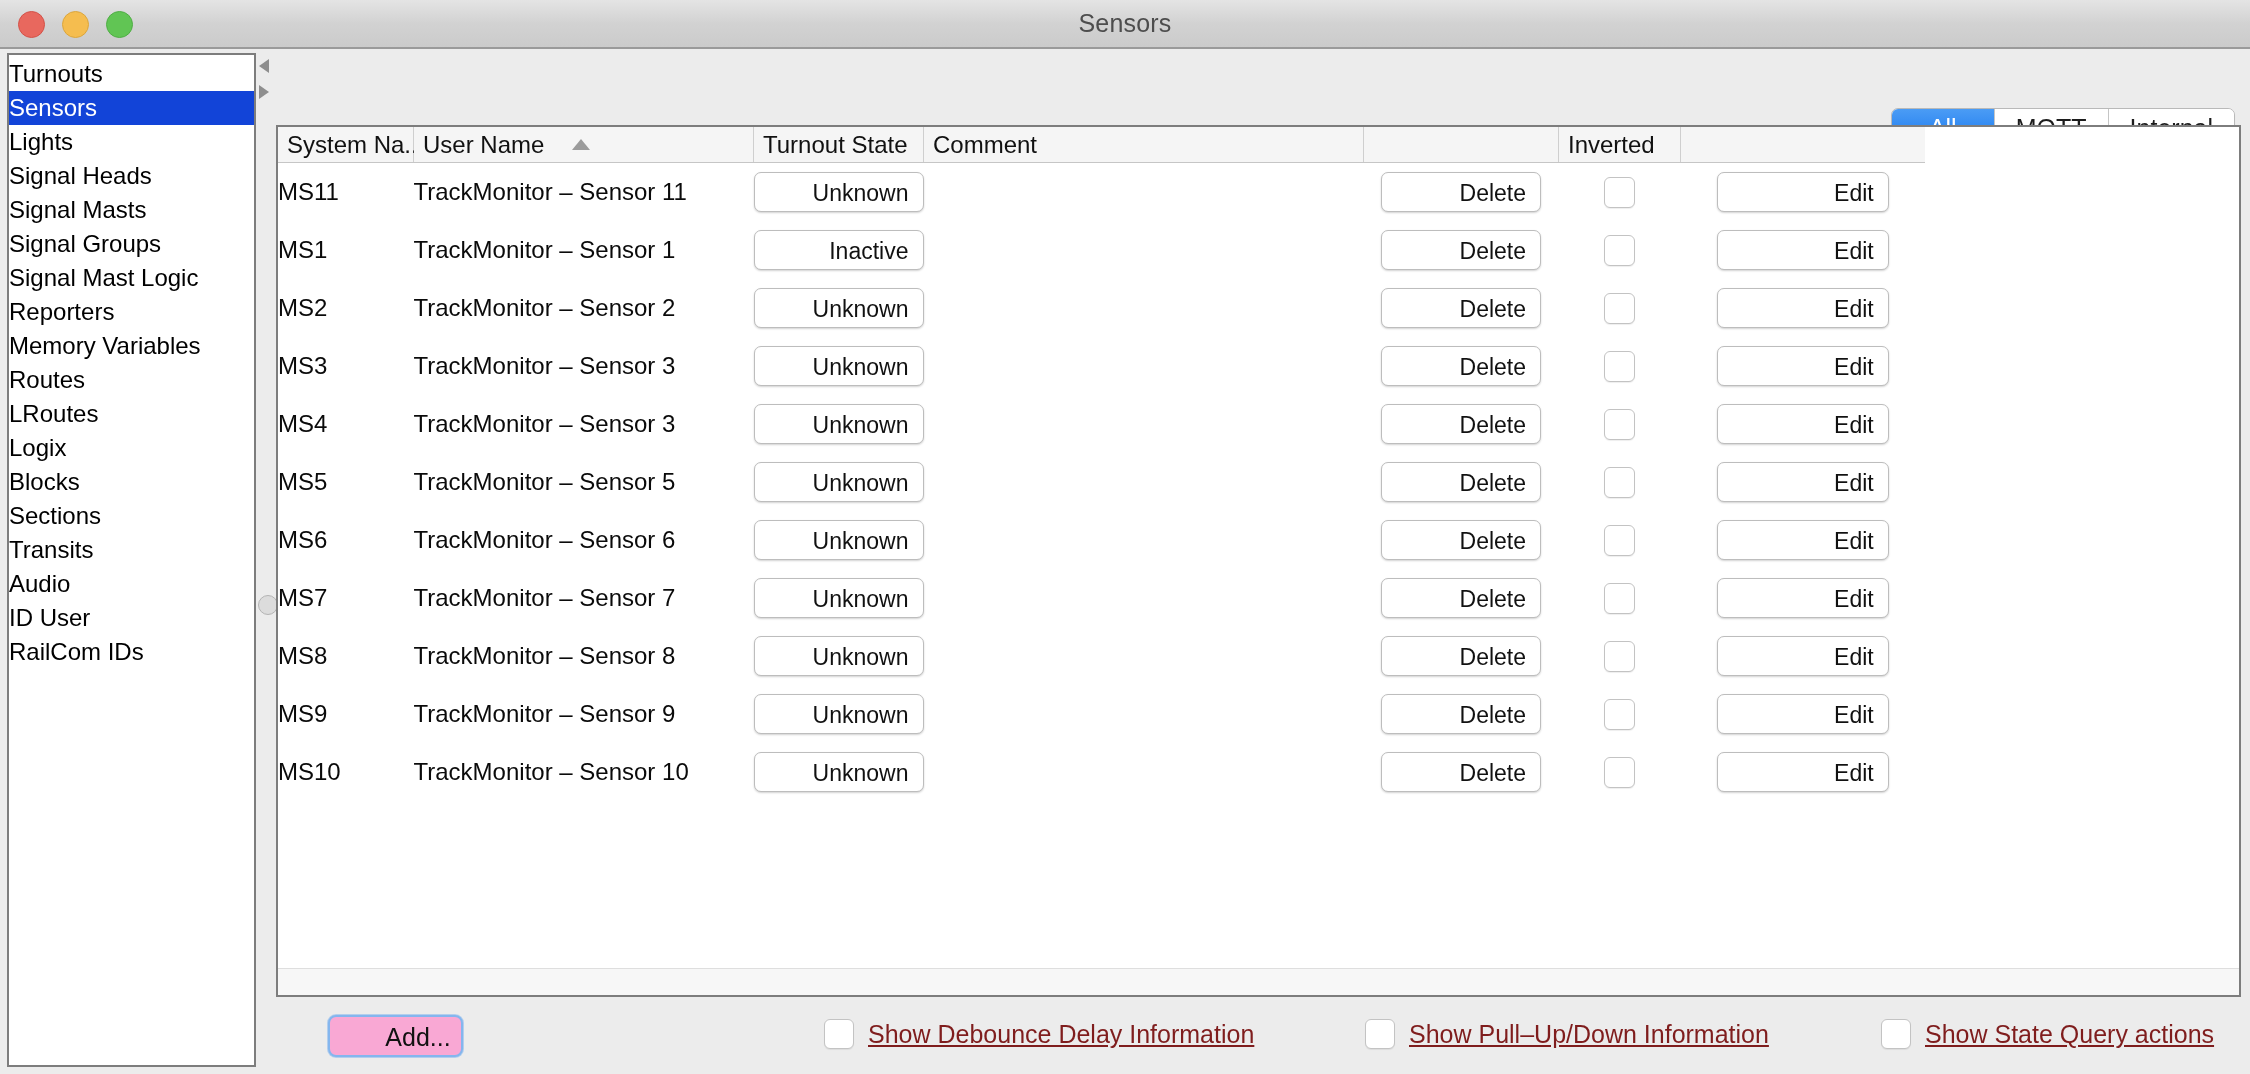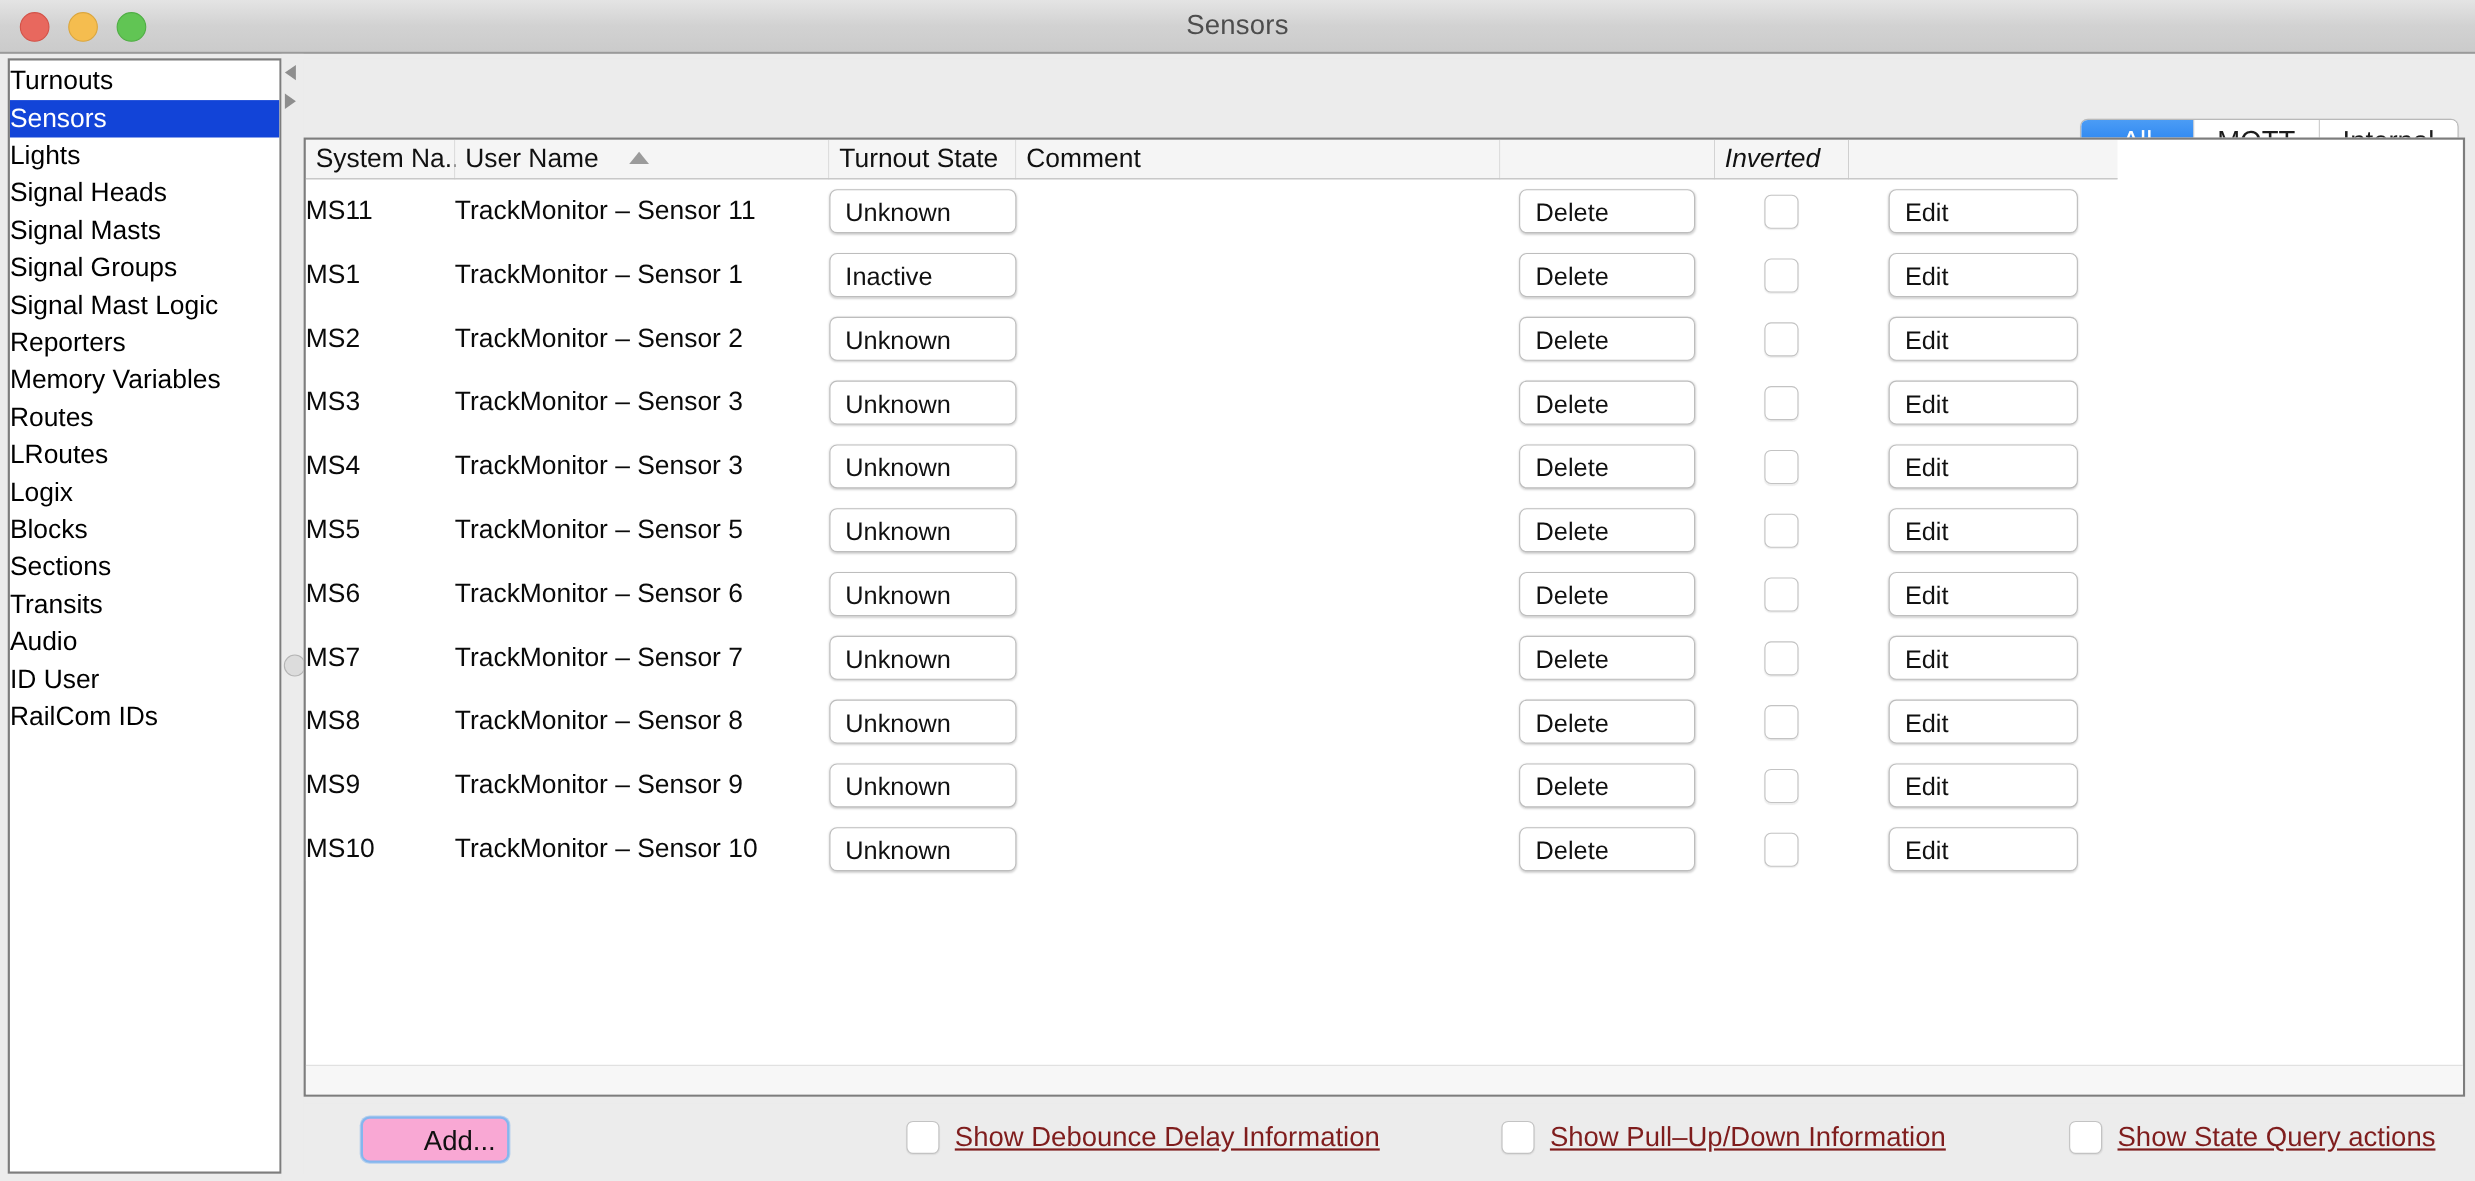--- a/index.html
+++ b/index.html
@@ -226,21 +226,21 @@
     min-width: 60px;
     height: 40px;
     line-height: 40px;
     padding: 0 14px;
     font-size: 23px;
     color: #111111;
     background: #ffffff;
     border: 1px solid #bdbdbd;
     border-radius: 7px;
     box-shadow: 0 1px 2px rgba(0,0,0,0.18);
-    text-align: left;
+    text-align: right;
     cursor: default;
     box-sizing: border-box;
   }
   .cellbtn.state  { width: 170px; }
   .cellbtn.delete { width: 160px; }
   .cellbtn.edit   { width: 172px; }
   .cellcheck {
     display: inline-block;
     width: 29px; height: 29px;
     border: 1px solid #c3c3c3;
@@ -361,21 +361,21 @@
 
       <div class="table-frame">
         <table class="grid">
           <thead>
             <tr id="grid-head">
                 <th style="width: 126px;"><span>System Na...</span></th>
                 <th style="width: 330px;"><span>User Name</span><span class="sort-asc"></span></th>
                 <th style="width: 160px;"><span>Turnout State</span></th>
                 <th style="width: 430px;"><span>Comment</span></th>
                 <th style="width: 185px;"><span></span></th>
-                <th style="width: 112px; font-style: italic;"><span>Inverted</span></th>
+                <th style="width: 112px;"><span>Inverted</span></th>
                 <th class="last" style="width: 235px;"><span></span></th>
               </tr>
           </thead>
           <tbody id="grid-body">
               <tr>
                 <td class="c-sys">MS11</td>
                 <td class="c-user">TrackMonitor – Sensor 11</td>
                 <td class="c-state"><span class="cellbtn state">Unknown</span></td>
                 <td class="c-comment"></td>
                 <td class="c-del"><span class="cellbtn delete">Delete</span></td>

